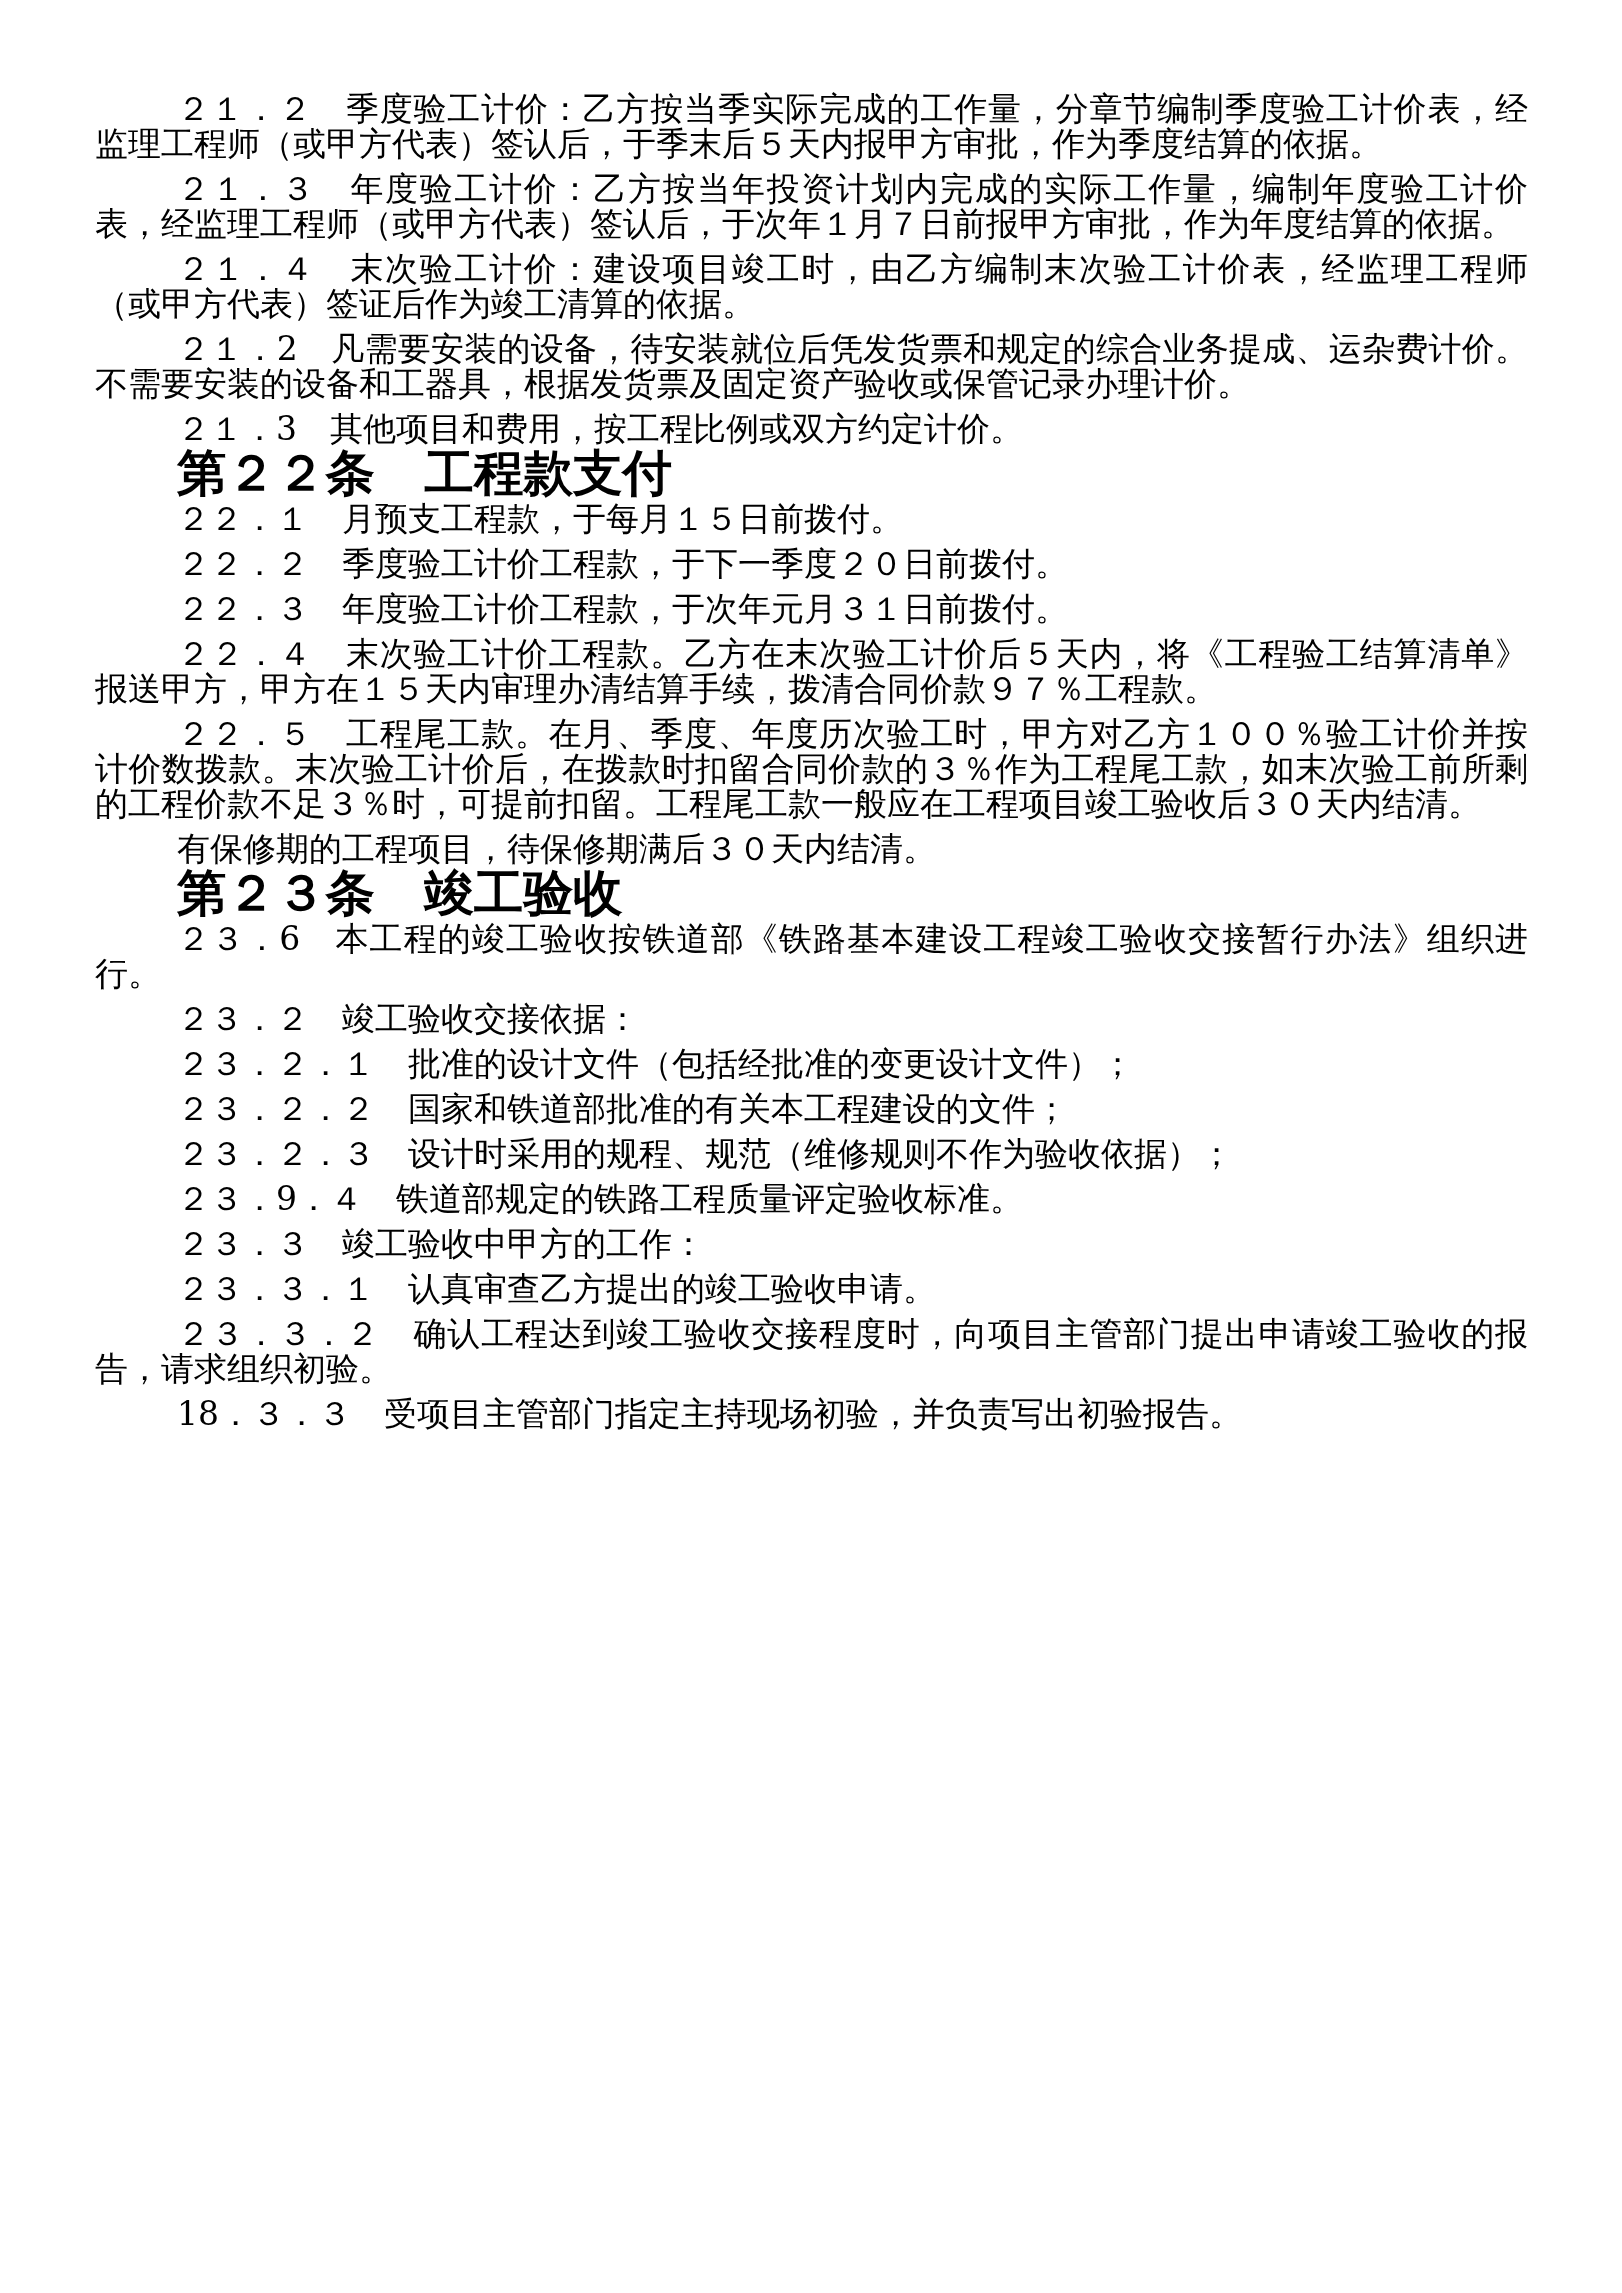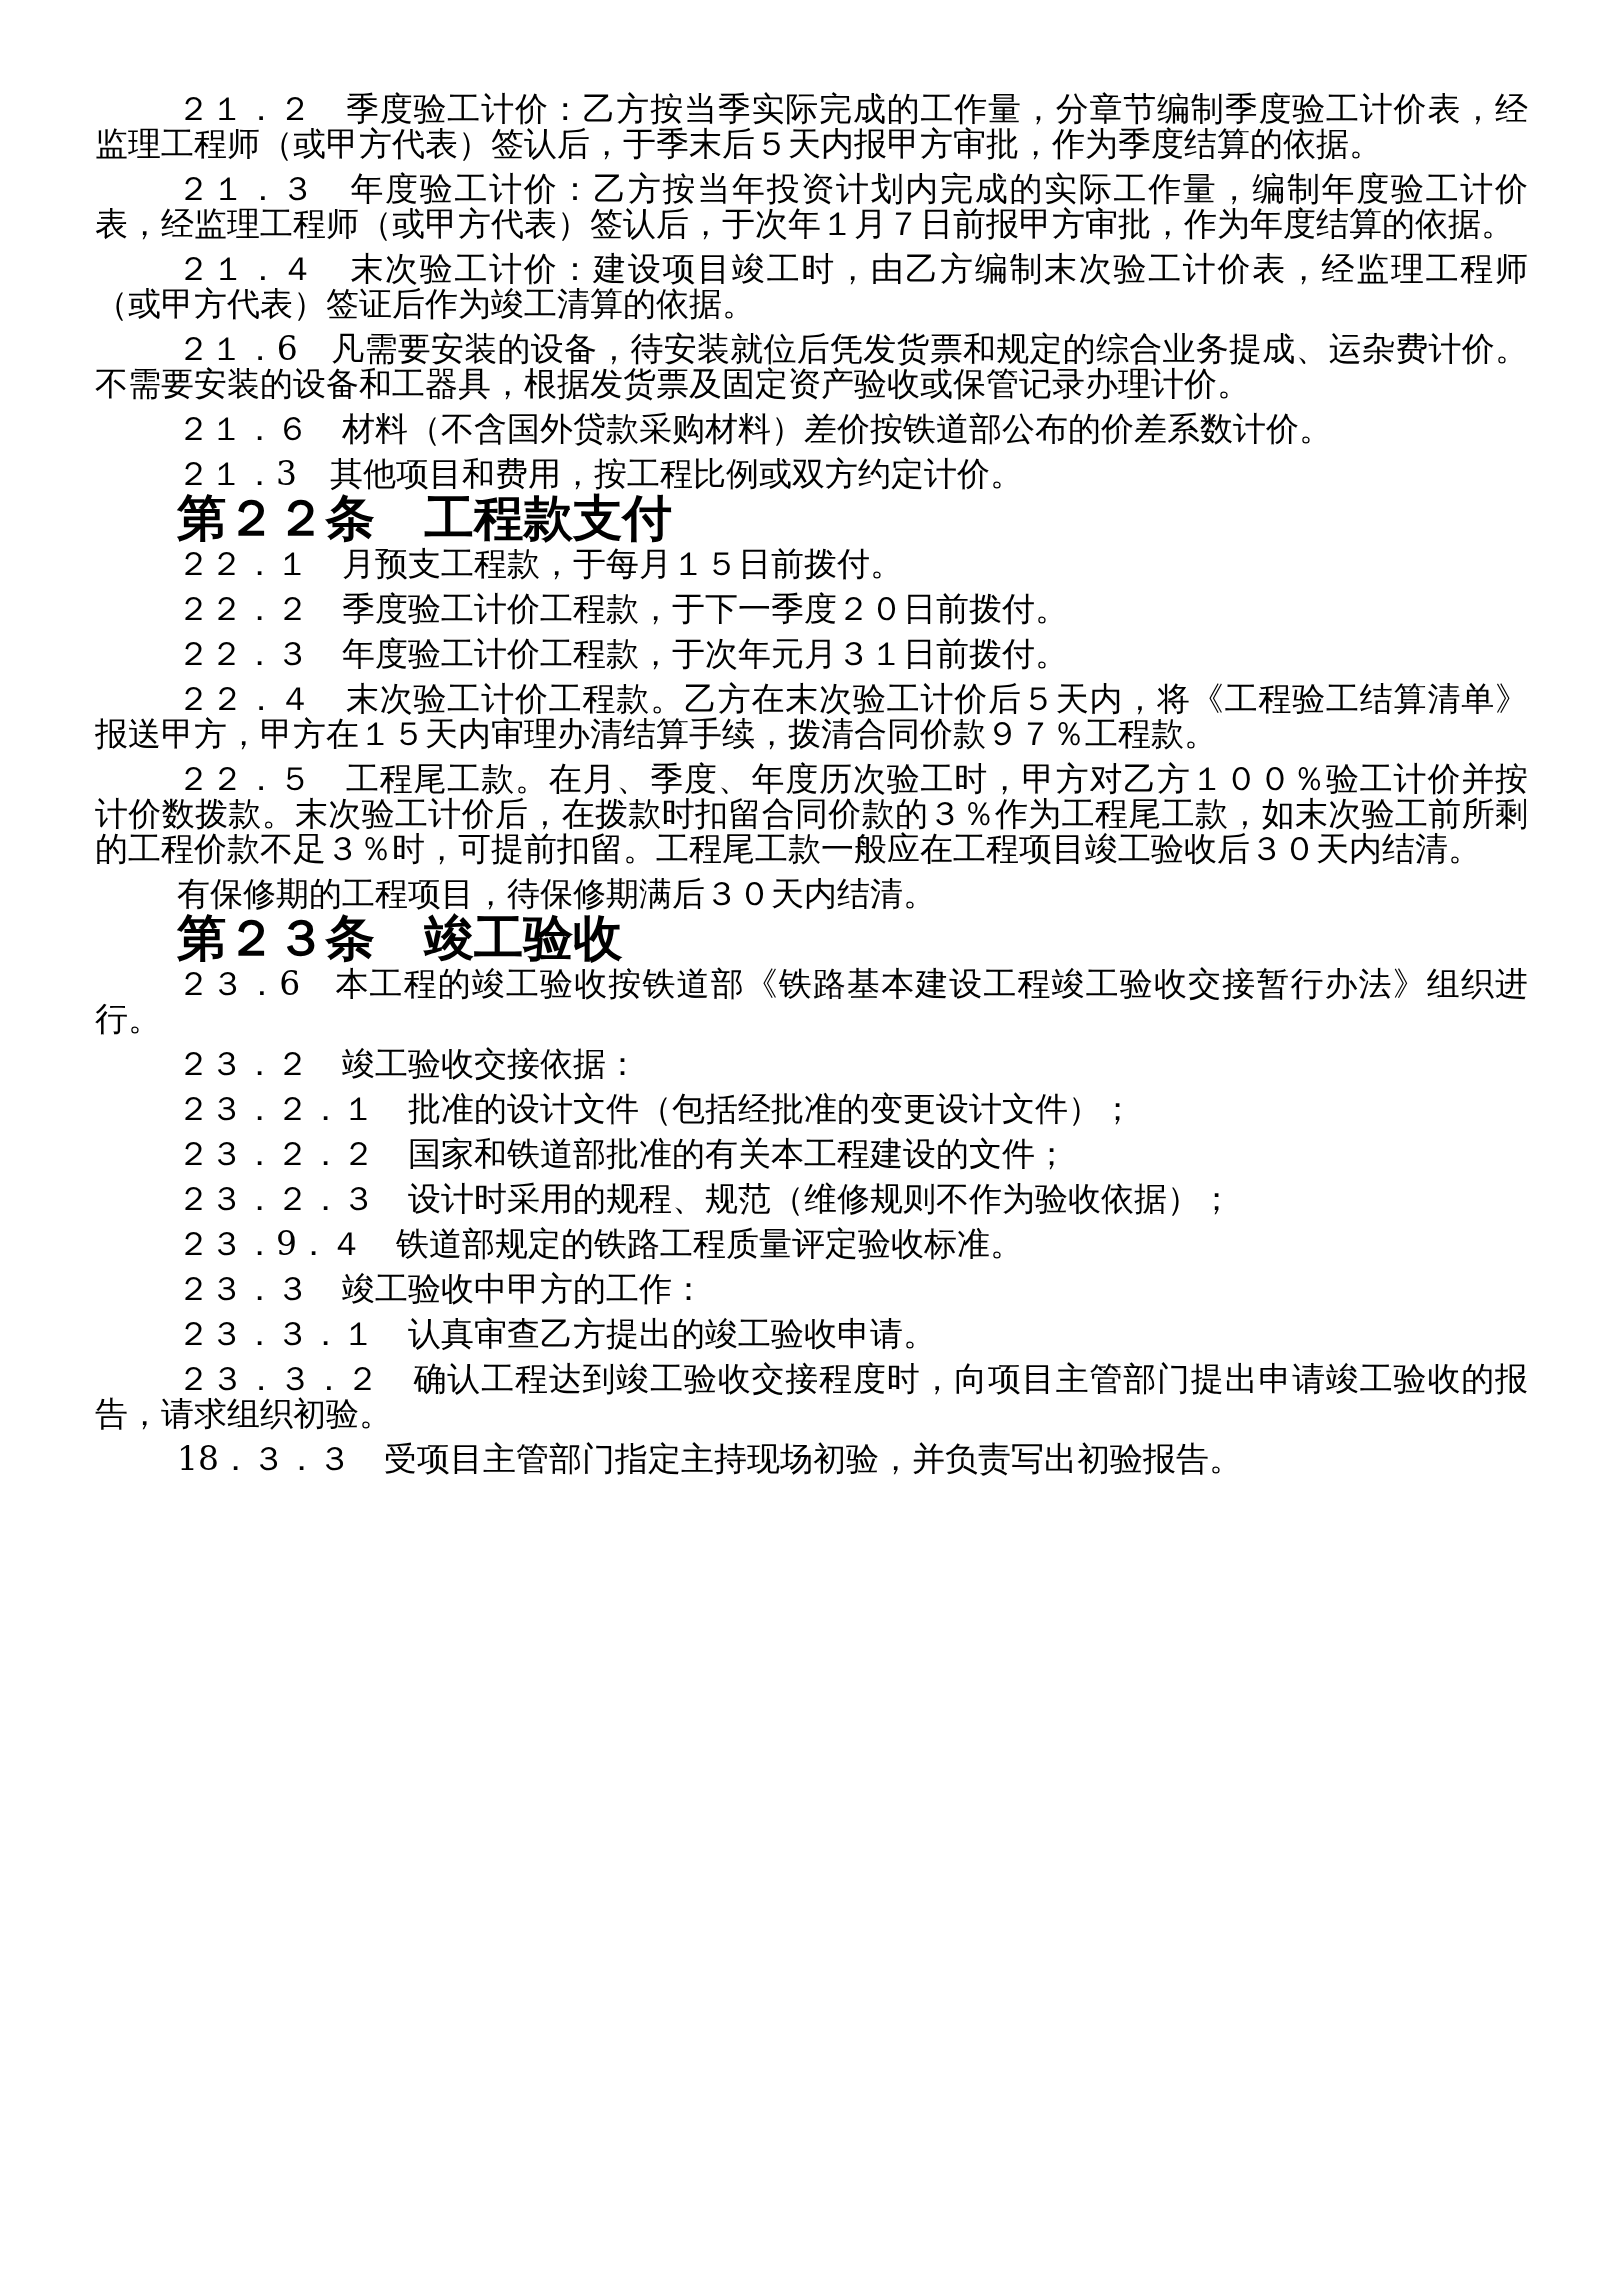--- a/index.html
+++ b/index.html
@@ -31,22 +31,21 @@
     font-weight: bold;
   }
 </style>
 </head>
 <body>
 
 <div class="page">
   <p class="para">２１．２　季度验工计价：乙方按当季实际完成的工作量，分章节编制季度验工计价表，经监理工程师（或甲方代表）签认后，于季末后５天内报甲方审批，作为季度结算的依据。</p>
   <p class="para">２１．３　年度验工计价：乙方按当年投资计划内完成的实际工作量，编制年度验工计价表，经监理工程师（或甲方代表）签认后，于次年１月７日前报甲方审批，作为年度结算的依据。</p>
   <p class="para">２１．４　末次验工计价：建设项目竣工时，由乙方编制末次验工计价表，经监理工程师（或甲方代表）签证后作为竣工清算的依据。</p>
-  <p class="para">２１．6　凡需要安装的设备，待安装就位后凭发货票和规定的综合业务提成、运杂费计价。不需要安装的设备和工器具，根据发货票及固定资产验收或保管记录办理计价。</p>
-  <p class="para">２１．６　材料（不含国外贷款采购材料）差价按铁道部公布的价差系数计价。</p>
+  <p class="para">２１．2　凡需要安装的设备，待安装就位后凭发货票和规定的综合业务提成、运杂费计价。不需要安装的设备和工器具，根据发货票及固定资产验收或保管记录办理计价。</p>
   <p class="para">２１．3　其他项目和费用，按工程比例或双方约定计价。</p>
   <h2 class="para heading">第２２条　工程款支付</h2>
   <p class="para">２２．１　月预支工程款，于每月１５日前拨付。</p>
   <p class="para">２２．２　季度验工计价工程款，于下一季度２０日前拨付。</p>
   <p class="para">２２．３　年度验工计价工程款，于次年元月３１日前拨付。</p>
   <p class="para">２２．４　末次验工计价工程款。乙方在末次验工计价后５天内，将《工程验工结算清单》报送甲方，甲方在１５天内审理办清结算手续，拨清合同价款９７％工程款。</p>
   <p class="para">２２．５　工程尾工款。在月、季度、年度历次验工时，甲方对乙方１００％验工计价并按计价数拨款。末次验工计价后，在拨款时扣留合同价款的３％作为工程尾工款，如末次验工前所剩的工程价款不足３％时，可提前扣留。工程尾工款一般应在工程项目竣工验收后３０天内结清。</p>
   <p class="para">有保修期的工程项目，待保修期满后３０天内结清。</p>
   <h2 class="para heading">第２３条　竣工验收</h2>
   <p class="para">２３．6　本工程的竣工验收按铁道部《铁路基本建设工程竣工验收交接暂行办法》组织进行。</p>

